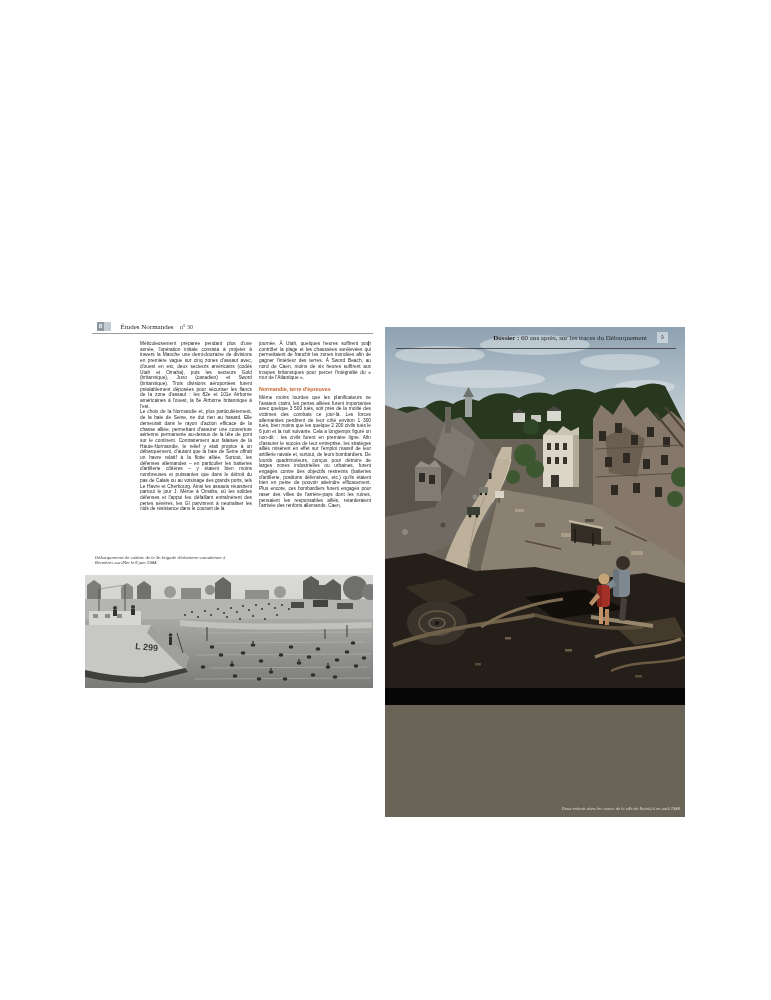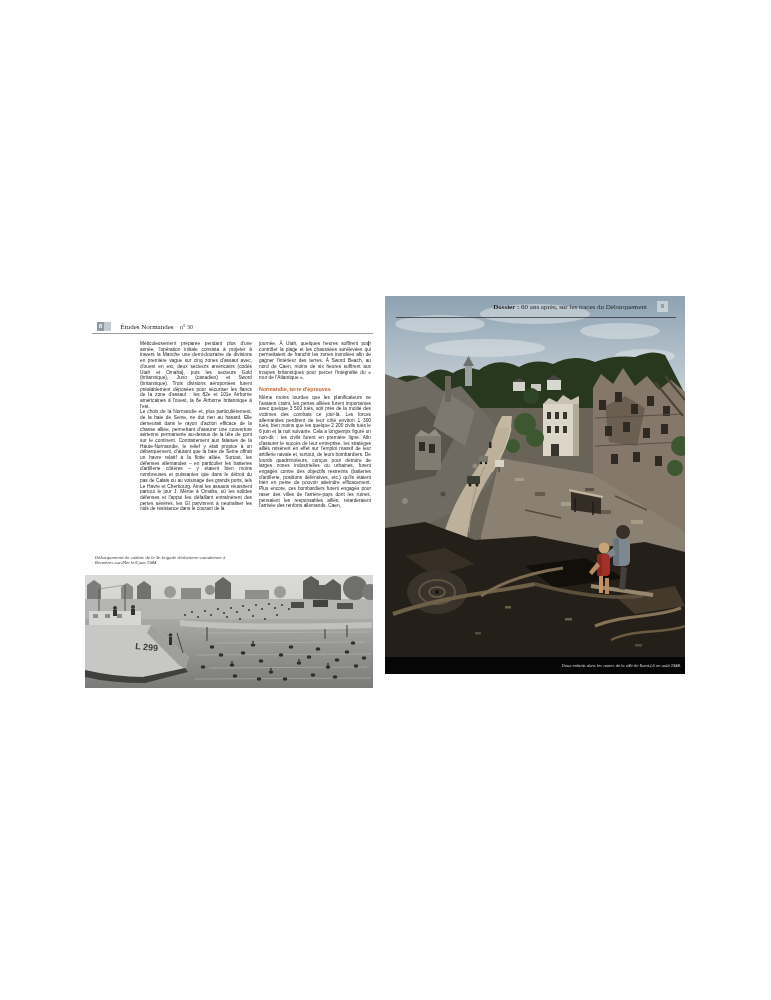--- a/index.html
+++ b/index.html
@@ -21,21 +21,21 @@
   .col{width:112px;font-size:4.8px;line-height:5.7px;text-align:justify;color:#262626;}
   .col p{margin:0;}
   .col h3{font-size:5.3px;line-height:6px;margin:5.5px 0 2.5px 0;font-weight:bold;
           color:var(--heading-accent,#bf6430);}
   .col-tick{position:absolute;left:283px;top:31px;width:1px;height:5px;background:#666;}
   .caption-left{position:absolute;left:10px;top:245px;width:132px;font-size:4.3px;line-height:5.3px;
                 font-style:italic;color:#3f3f3f;}
   .photo-left{position:absolute;left:0;top:265px;width:288px;height:113px;}
   .photo-left svg{display:block;width:288px;height:113px;}
   
-  .right-page{left:385px;top:296px;width:300px;height:378px;background:#6a6458;}
+  .right-page{left:385px;top:327px;width:300px;height:490px;background:#6a6458;}
   .right-page svg.main{display:block;width:300px;height:378px;}
   .r-header{position:absolute;top:7px;left:0;right:38px;text-align:right;white-space:nowrap;
             font-family:"Liberation Serif",serif;font-size:7px;color:#272727;}
   .r-label{font-weight:bold;}
   .r-badge{position:absolute;top:5px;right:17px;width:11px;height:11px;background:rgba(236,241,243,0.55);
            font-size:5px;line-height:11px;text-align:center;color:#4a4a4a;}
   .r-rule{position:absolute;top:21px;left:11px;right:9px;border-top:0.8px solid #2e2e2e;opacity:0.75;}
   .r-caption{position:absolute;right:4px;bottom:6px;font-size:4.1px;line-height:5px;font-style:italic;
              color:#d9d9d9;}
 </style>

